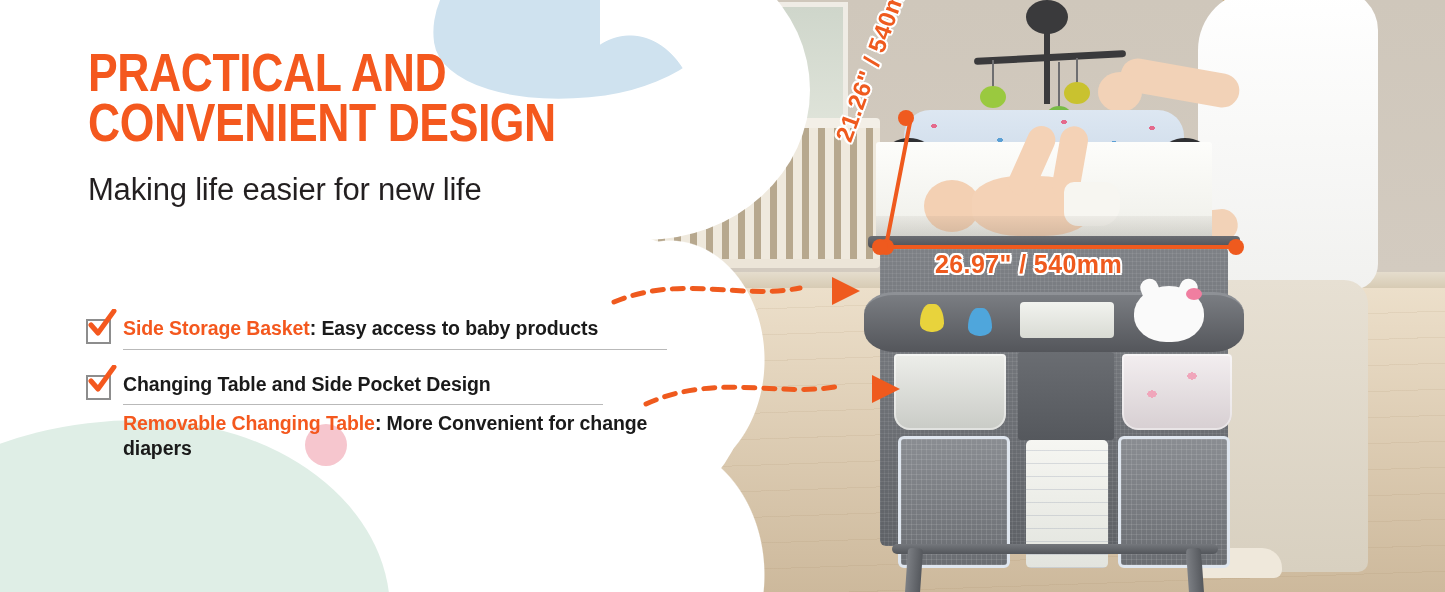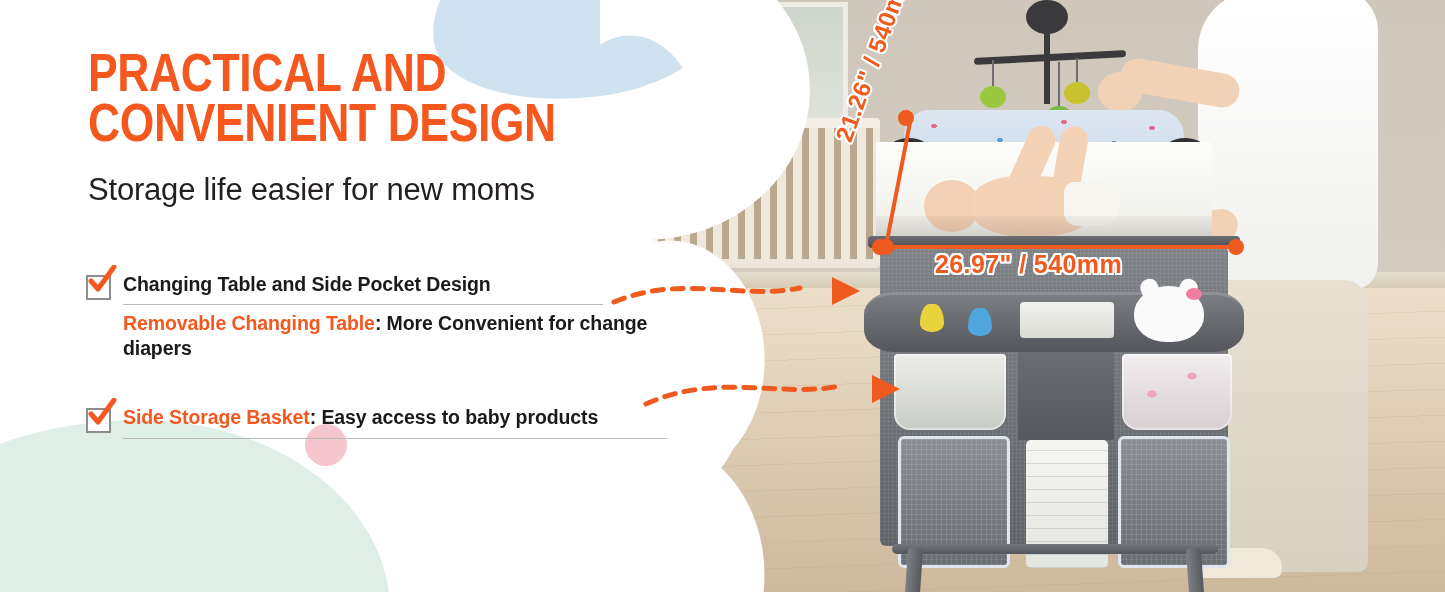--- a/index.html
+++ b/index.html
@@ -456,48 +456,48 @@
     <polygon points="832,277 832,305 860,291" fill="#ef5a1e"></polygon>
     <path d="M646,404 C716,372 780,398 840,386" fill="none" stroke="#ef5a1e" stroke-width="5" stroke-dasharray="11 9" stroke-linecap="round"></path>
     <polygon points="872,375 872,403 900,389" fill="#ef5a1e"></polygon>
   </svg>
 
   <div class="content">
 
     <div class="headline">PRACTICAL AND
 CONVENIENT DESIGN</div>
 
-    <div class="subhead">Storage life easier for new moms</div>
+    <div class="subhead">Making life easier for new life</div>
 
     <div class="bullets">
+
+      <div class="bullet" style="margin-top:44px;">
+        <div class="bullet-row">
+          <span class="check-box">
+            <svg class="check-mark" viewBox="0 0 30 30">
+              <path d="M4 16 L11 24 L27 2" fill="none" stroke="#f4581e" stroke-width="5" stroke-linecap="round" stroke-linejoin="round"></path>
+            </svg>
+          </span>
+          <span class="bullet-text">
+            <span class="hl">Side Storage Basket</span><span>: Easy access to baby products</span>
+          </span>
+        </div>
+        <div class="rule rule-2"></div>
+      </div>
 
       <div class="bullet">
         <div class="bullet-row">
           <span class="check-box">
             <svg class="check-mark" viewBox="0 0 30 30">
               <path d="M4 16 L11 24 L27 2" fill="none" stroke="#f4581e" stroke-width="5" stroke-linecap="round" stroke-linejoin="round"></path>
             </svg>
           </span>
           <span class="bullet-text">Changing Table and Side Pocket Design</span>
         </div>
         <div class="rule rule-1"></div>
         <div class="bullet-text" style="margin-left:37px;margin-top:6px;">
           <span class="hl">Removable Changing Table</span><span>: More Convenient for change diapers</span>
         </div>
       </div>
 
-      <div class="bullet" style="margin-top:44px;">
-        <div class="bullet-row">
-          <span class="check-box">
-            <svg class="check-mark" viewBox="0 0 30 30">
-              <path d="M4 16 L11 24 L27 2" fill="none" stroke="#f4581e" stroke-width="5" stroke-linecap="round" stroke-linejoin="round"></path>
-            </svg>
-          </span>
-          <span class="bullet-text">
-            <span class="hl">Side Storage Basket</span><span>: Easy access to baby products</span>
-          </span>
-        </div>
-        <div class="rule rule-2"></div>
-      </div>
-
     </div>
   </div>
 </div>
 
 </body></html>

